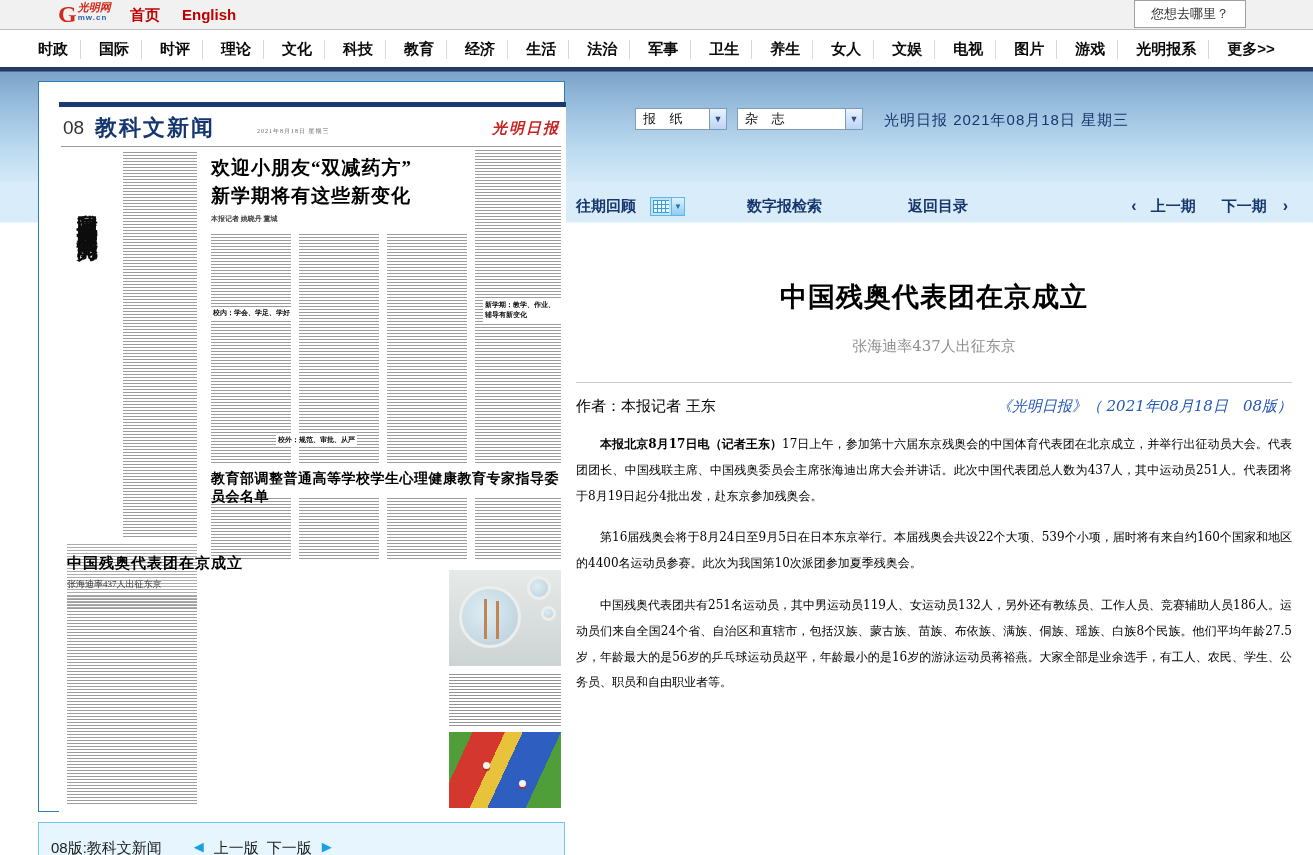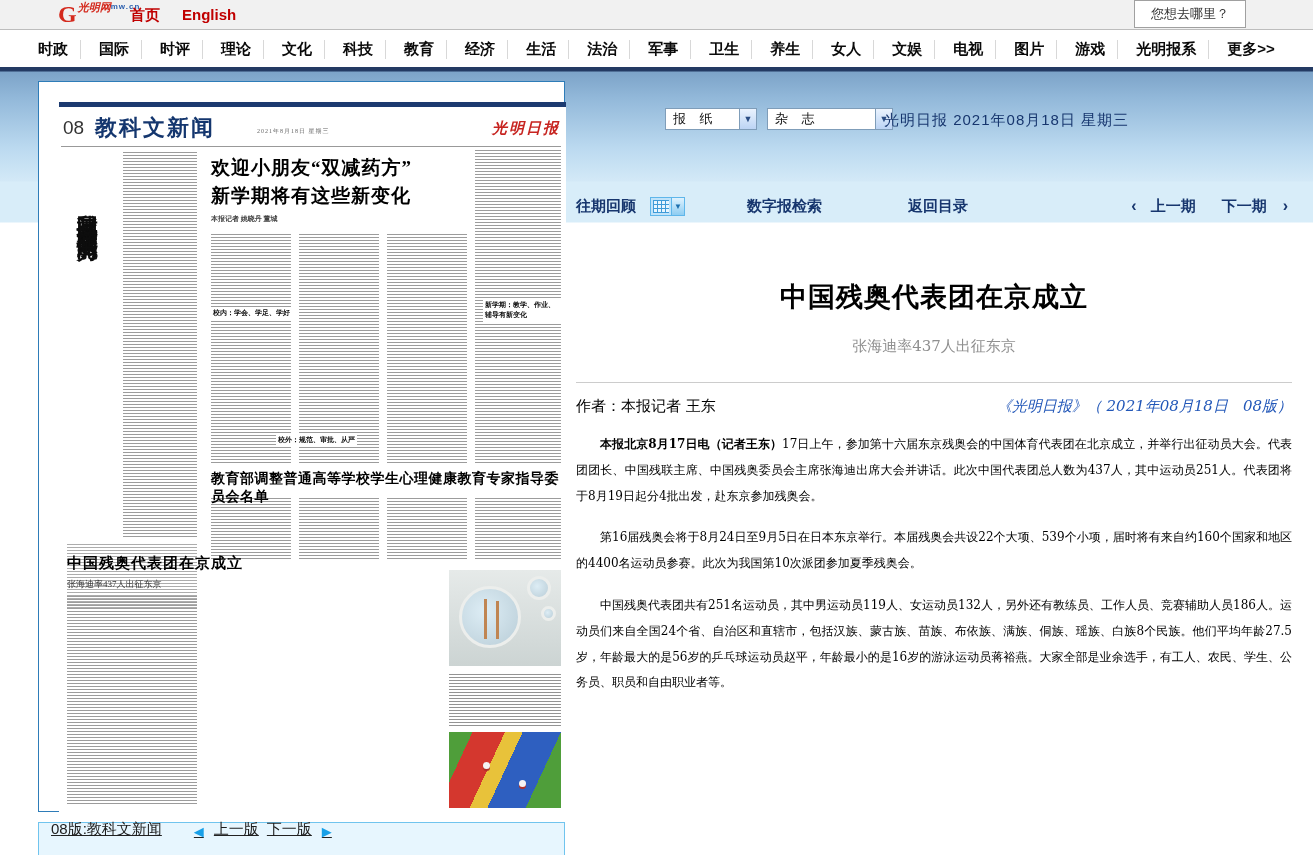--- a/index.html
+++ b/index.html
@@ -4,21 +4,21 @@
 <style>
   * { margin:0; padding:0; box-sizing:border-box; }
   body { background:#fff; font-family:"Liberation Sans", sans-serif; }
   #app { position:relative; width:1313px; height:855px; overflow:hidden; background:#fff; }
 
   
   .topbar { position:absolute; left:0; top:0; width:1313px; height:30px;
     background:#f1f1f1; border-bottom:1px solid #bdbdbd; }
   .logo { position:absolute; left:58px; top:2px; display:flex; align-items:flex-start; cursor:pointer; }
   .logo-g { font-size:24px; font-weight:bold; color:#d42a1e; font-family:"Liberation Serif",serif; line-height:24px;}
-  .logo-stack { display:flex; flex-direction:row; margin-left:1px; }
+  .logo-stack { display:flex; flex-direction:column; margin-left:1px; }
   .logo-script { font-size:11px; color:#d42a1e; font-style:italic; font-weight:bold; line-height:11px; }
   .logo-sub { font-size:8px; color:#2b5fae; font-weight:bold; line-height:9px; letter-spacing:1px;}
   .top-links { position:absolute; left:130px; top:6px; display:flex; gap:22px; }
   .top-link { color:#c00000; font-size:15px; font-weight:600; text-decoration:none; cursor:pointer;}
   .where-box { position:absolute; right:67px; top:0; width:112px; height:28px; background:#fff;
     border:1px solid #a0a0a0; font-size:13px; color:#333; display:flex; align-items:center;
     justify-content:center; cursor:pointer; }
 
   
   .nav { position:absolute; left:0; top:31px; width:1313px; height:36px; background:#fff;
@@ -80,28 +80,28 @@
 
   .caption-sim { position:absolute; left:390px; top:572px; width:112px; height:52px; opacity:.7;
     background-image:repeating-linear-gradient(180deg, #666 0 1px, transparent 1px 3px); }
 
   .photo-rainbow { position:absolute; left:390px; top:630px; width:112px; height:76px; overflow:hidden;
     background:linear-gradient(115deg,#4f9e3a 0 16%,#d4372e 16% 38%,#e8c23a 38% 50%,#2e5fc0 50% 76%,#4f9e3a 76% 100%);}
   .kid { position:absolute; width:7px; height:7px; border-radius:50%; background:#f4f4f4; box-shadow:0 2px 0 #b03028;}
 
   
   .pagerbar { position:absolute; left:38px; top:755px; width:527px; height:30px; background:#e7f6fe;
-    border:1px solid #70c4ee; display:flex; align-items:flex-end; padding:16px 12px; font-size:15px; color:#222;text-decoration:underline; }
+    border:1px solid #70c4ee; display:flex; align-items:flex-start; padding:16px 12px; font-size:15px; color:#222; }
   .pager-label { font-weight:400; color:#1b1b1b; }
   .pager-arrow { color:#18a0e8; font-size:13px; margin:0 6px; cursor:pointer;}
   .pager-link { color:#1b1b1b; margin:0 4px; cursor:pointer; }
 
   
   .selectbox { position:absolute; height:22px; background:#fff; border:1px solid #7f9db9;
-    display:flex; align-items:center; cursor:pointer;margin-left:30px; }
+    display:flex; align-items:center; cursor:pointer; }
   .selectbox .txt { flex:1; font-size:13px; color:#111; padding-left:7px; letter-spacing:5px; white-space:nowrap;}
   .selectbox .arrow { width:17px; height:20px; background:linear-gradient(180deg,#eaf3fe,#bcd4f4);
     border-left:1px solid #7f9db9; display:flex; align-items:center; justify-content:center;
     color:#2a4d84; font-size:9px; }
   .sel1 { left:635px; top:41px; width:92px; }
   .sel2 { left:737px; top:41px; width:126px; }
   .issue-date { position:absolute; left:884px; top:44px; font-size:15px; font-weight:normal; color:#17366e; letter-spacing:1px;}
 
   .strip { position:absolute; left:576px; top:122px; width:712px; height:34px; display:flex; align-items:center;
     font-size:15px; font-weight:600; color:#17366e; }

